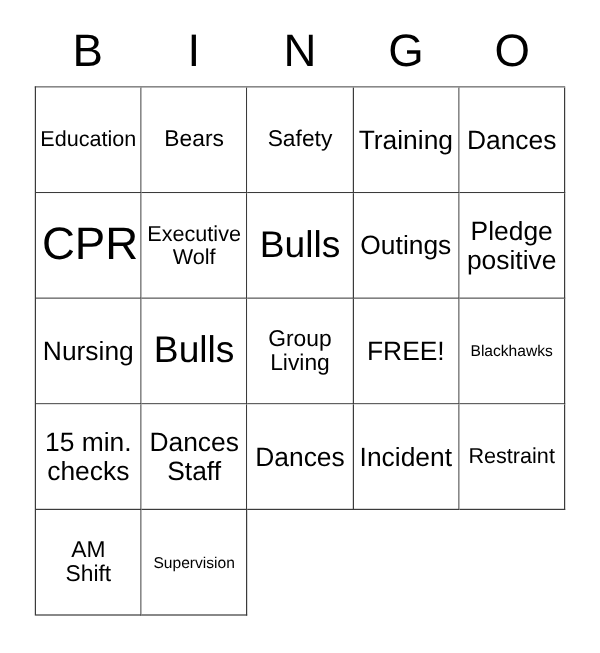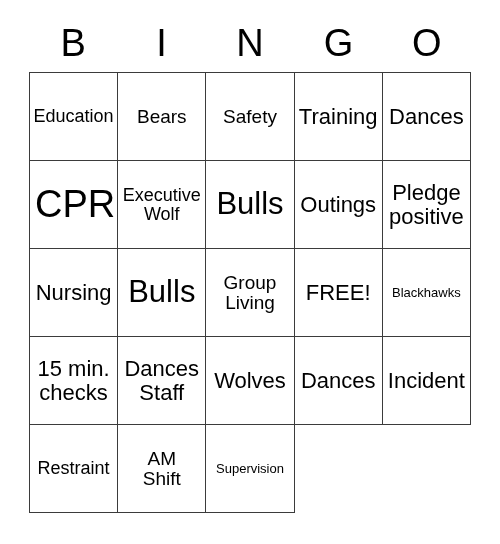--- a/index.html
+++ b/index.html
@@ -149,23 +149,20 @@
       </div>
       <div class="cell">
         <span class="cell-text fs-sm">15 min.
 checks</span>
       </div>
       <div class="cell">
         <span class="cell-text fs-sm">Dances
 Staff</span>
       </div>
       <div class="cell">
-        <span class="cell-text fs-sm">Wolves</span>
-      </div>
-      <div class="cell">
         <span class="cell-text fs-sm">Dances</span>
       </div>
       <div class="cell">
         <span class="cell-text fs-sm">Incident</span>
       </div>
       <div class="cell">
         <span class="cell-text fs-xs">Restraint</span>
       </div>
       <div class="cell">
         <span class="cell-text fs-md">AM

